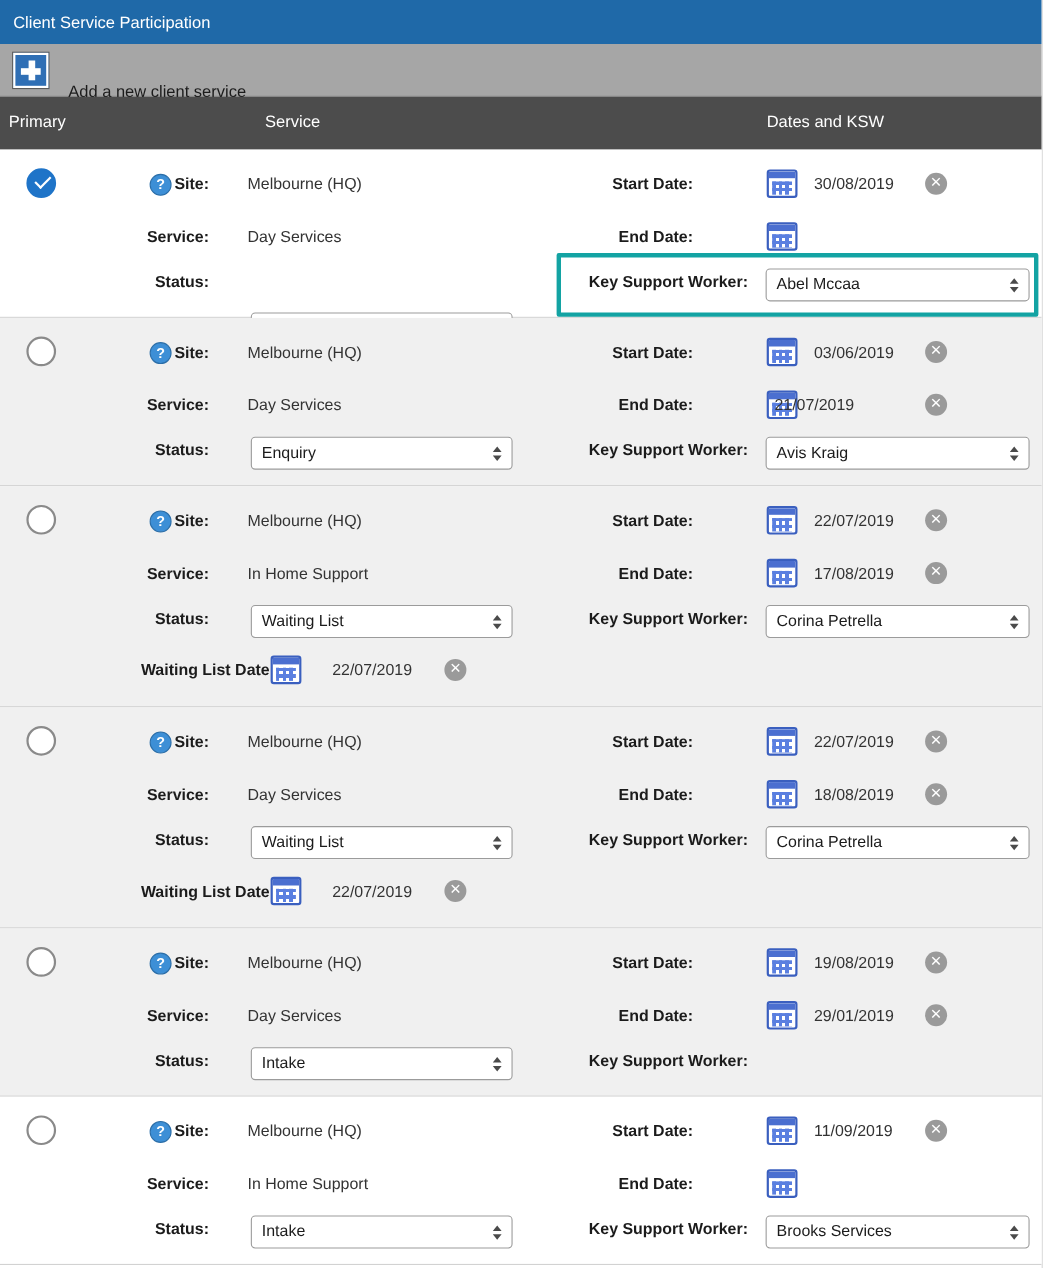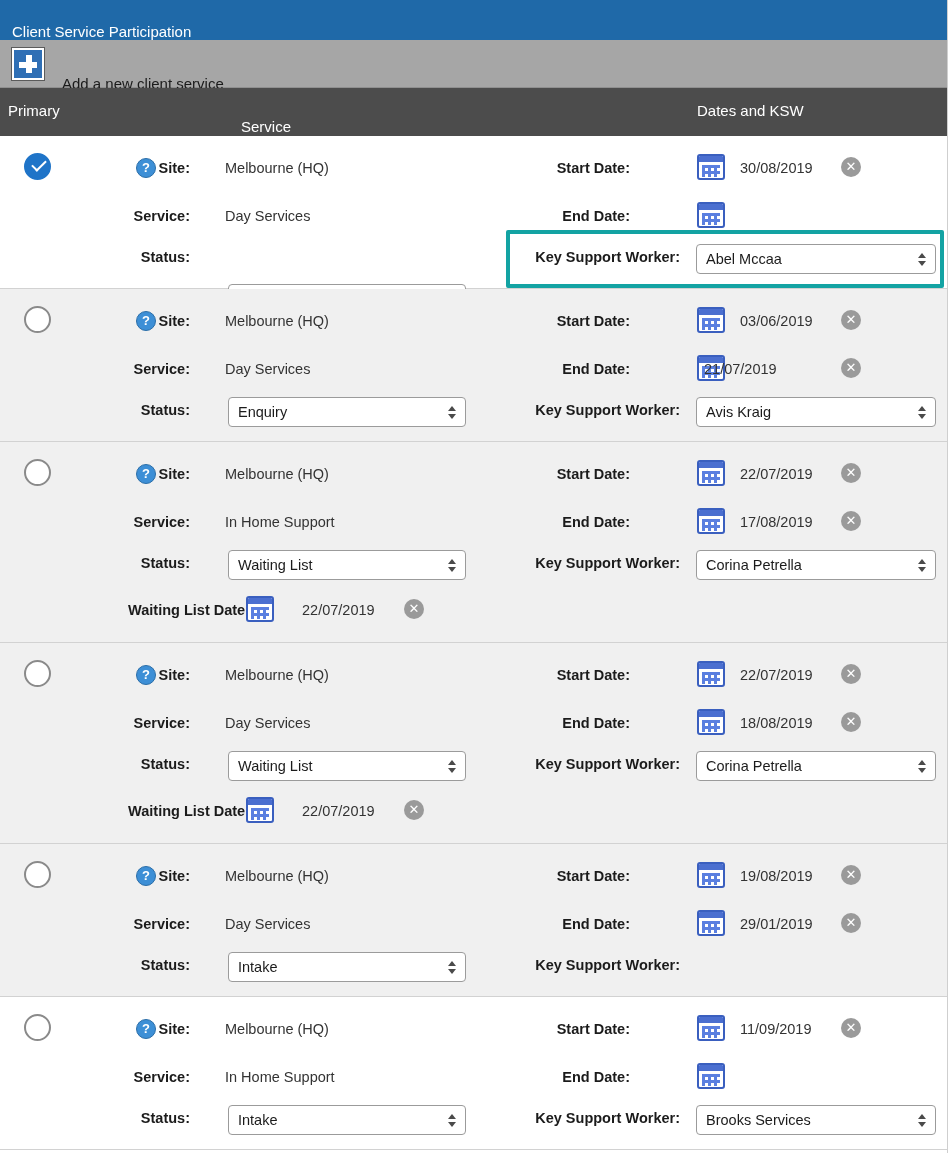--- a/index.html
+++ b/index.html
@@ -16,21 +16,21 @@
     border-right: 1px solid #cfcfcf;
     overflow: hidden;
   }
 
   
   .titlebar {
     height: 40px;
     background: #1f69a8;
     color: #ffffff;
     display: flex;
-    align-items: flex-end;
+    align-items: center;
     padding: 0 12px;
     font-size: 15px;
   }
 
   
   .addbar {
     height: 48px;
     background: #a6a6a6;
     display: flex;
     align-items: center;
@@ -62,21 +62,21 @@
   
   .colhead {
     height: 48px;
     background: #4c4c4c;
     color: #ffffff;
     position: relative;
     font-size: 15px;
   }
   .colhead span { position: absolute; top: 14px; }
   .ch-primary { left: 8px; }
-  .ch-service { left: 241px; margin-top: 16px; }
+  .ch-service { left: 241px; }
   .ch-dates  { left: 697px; }
 
   
   .row {
     position: relative;
     border-bottom: 1px solid #d2d2d2;
     padding: 0;
   }
   .row.alt { background: #f0f0f0; }
   .row.white { background: #ffffff; }

